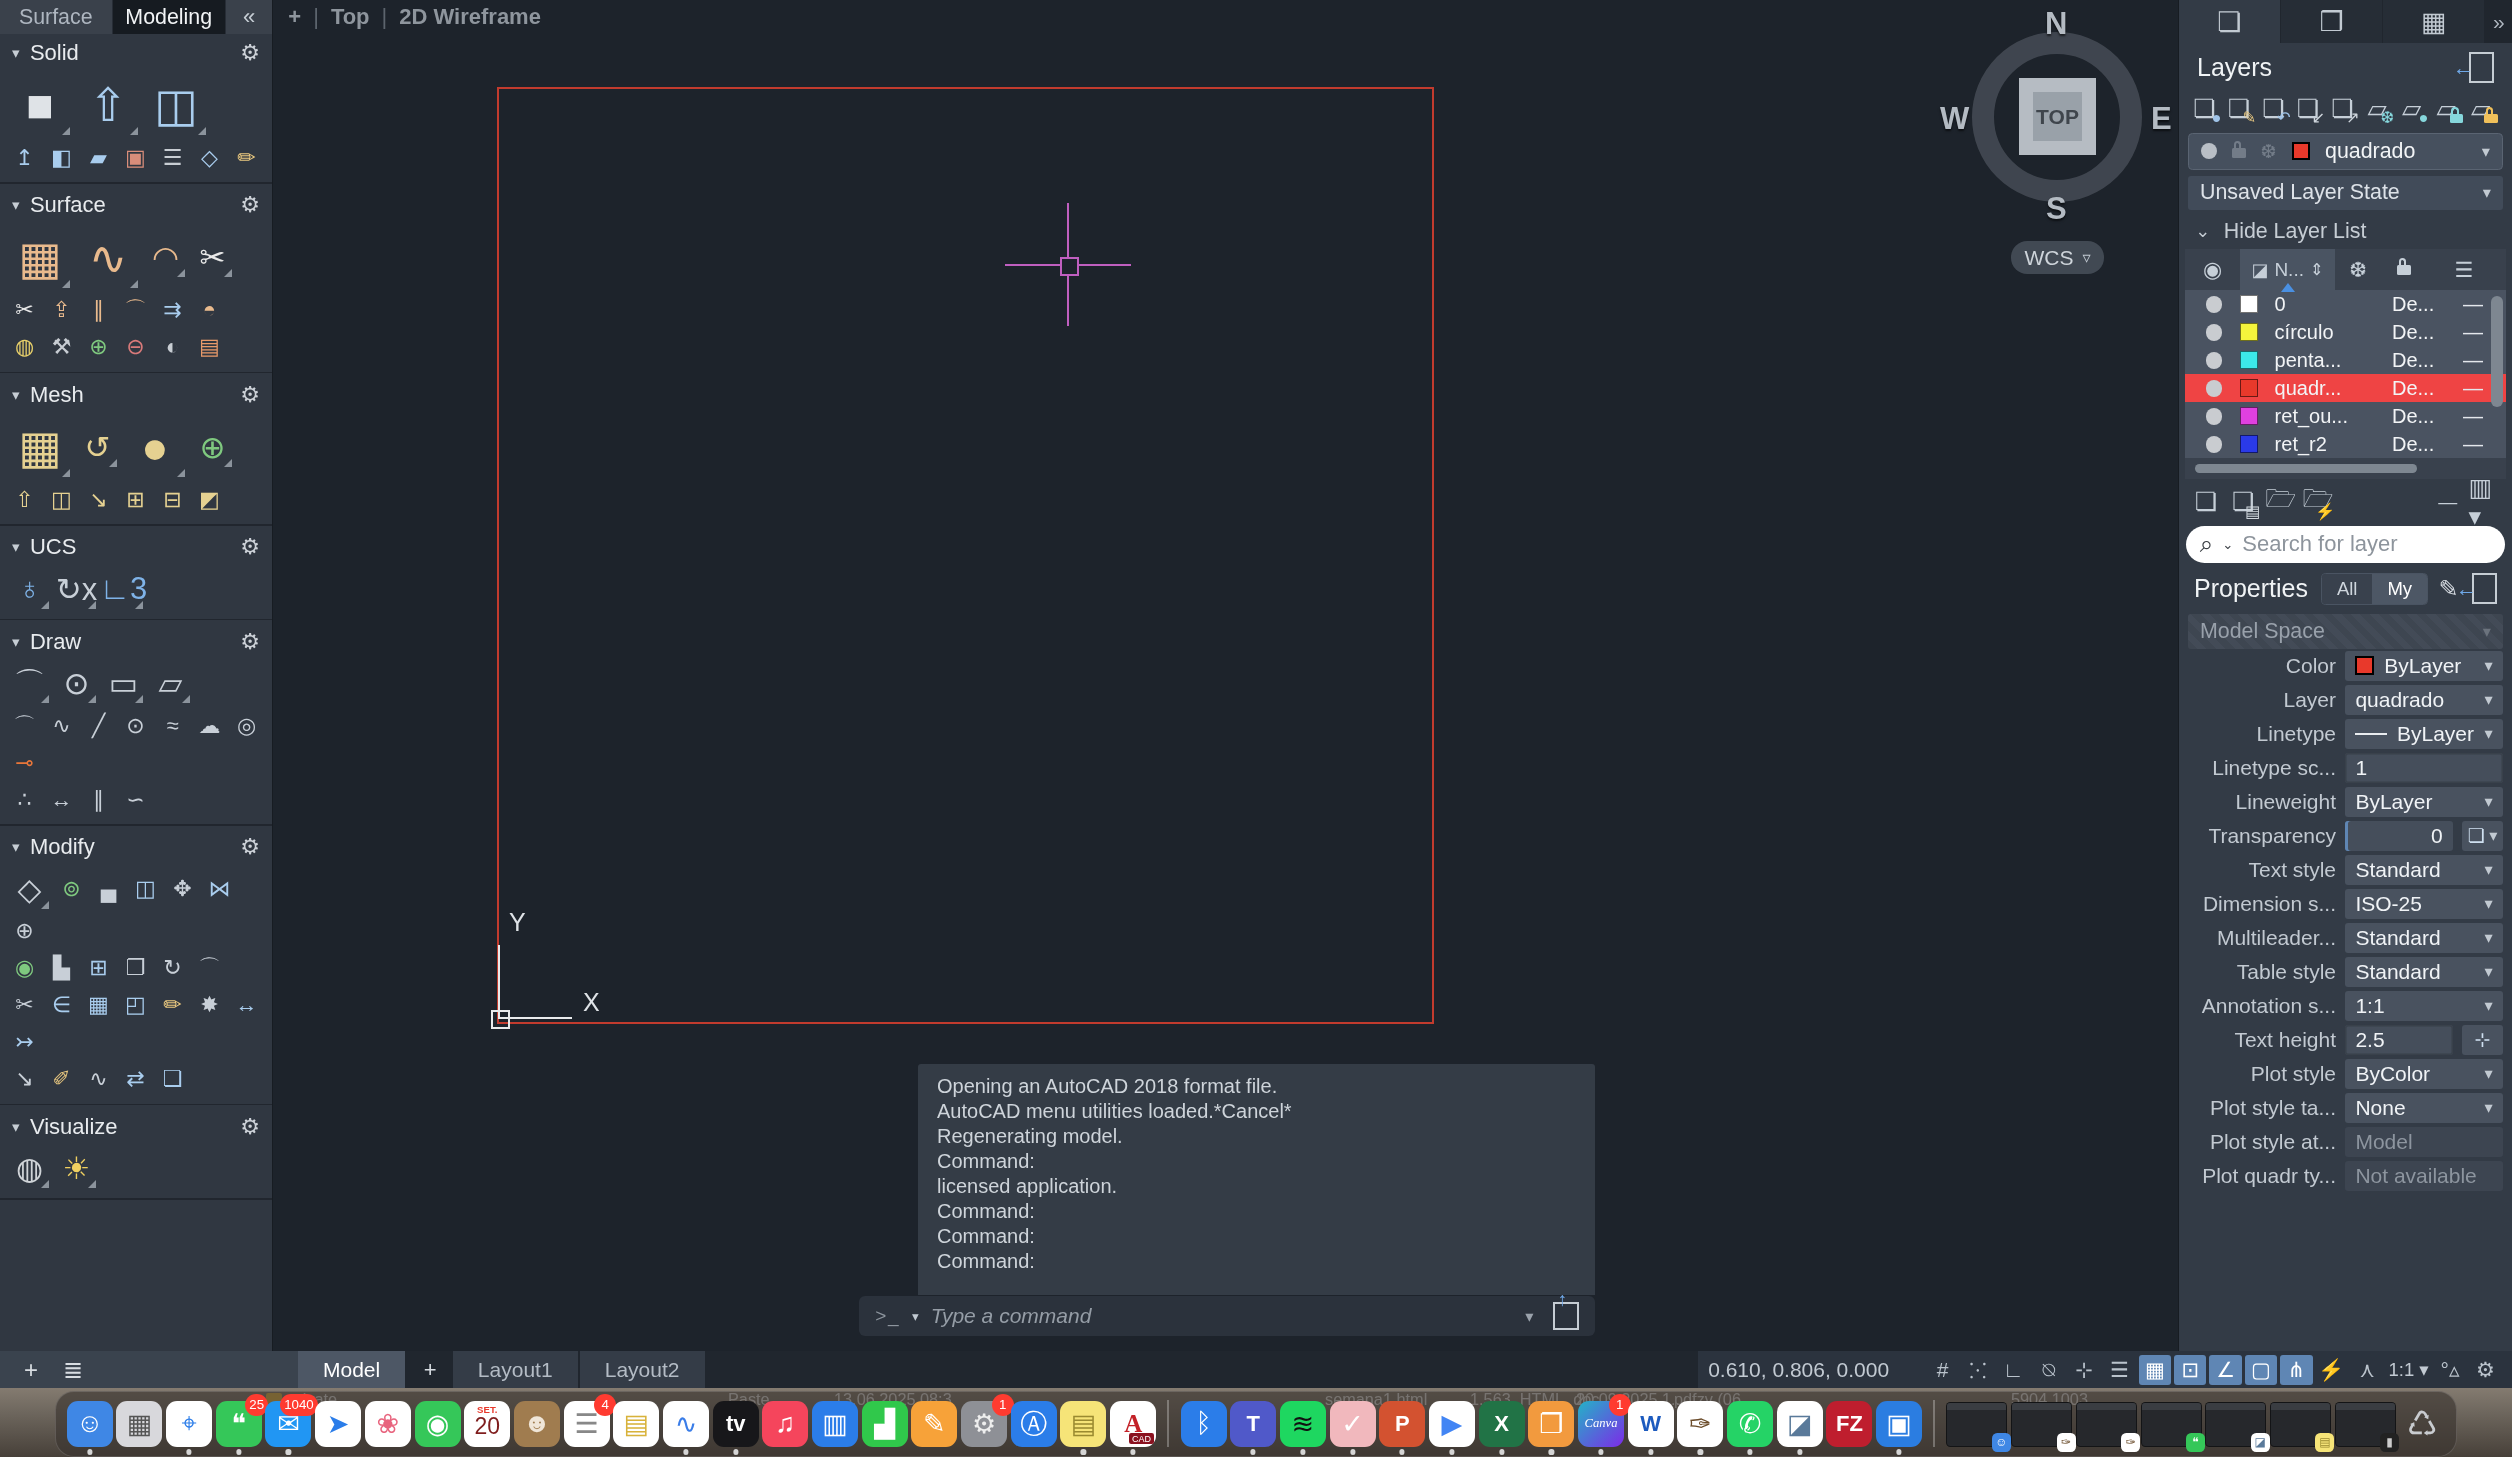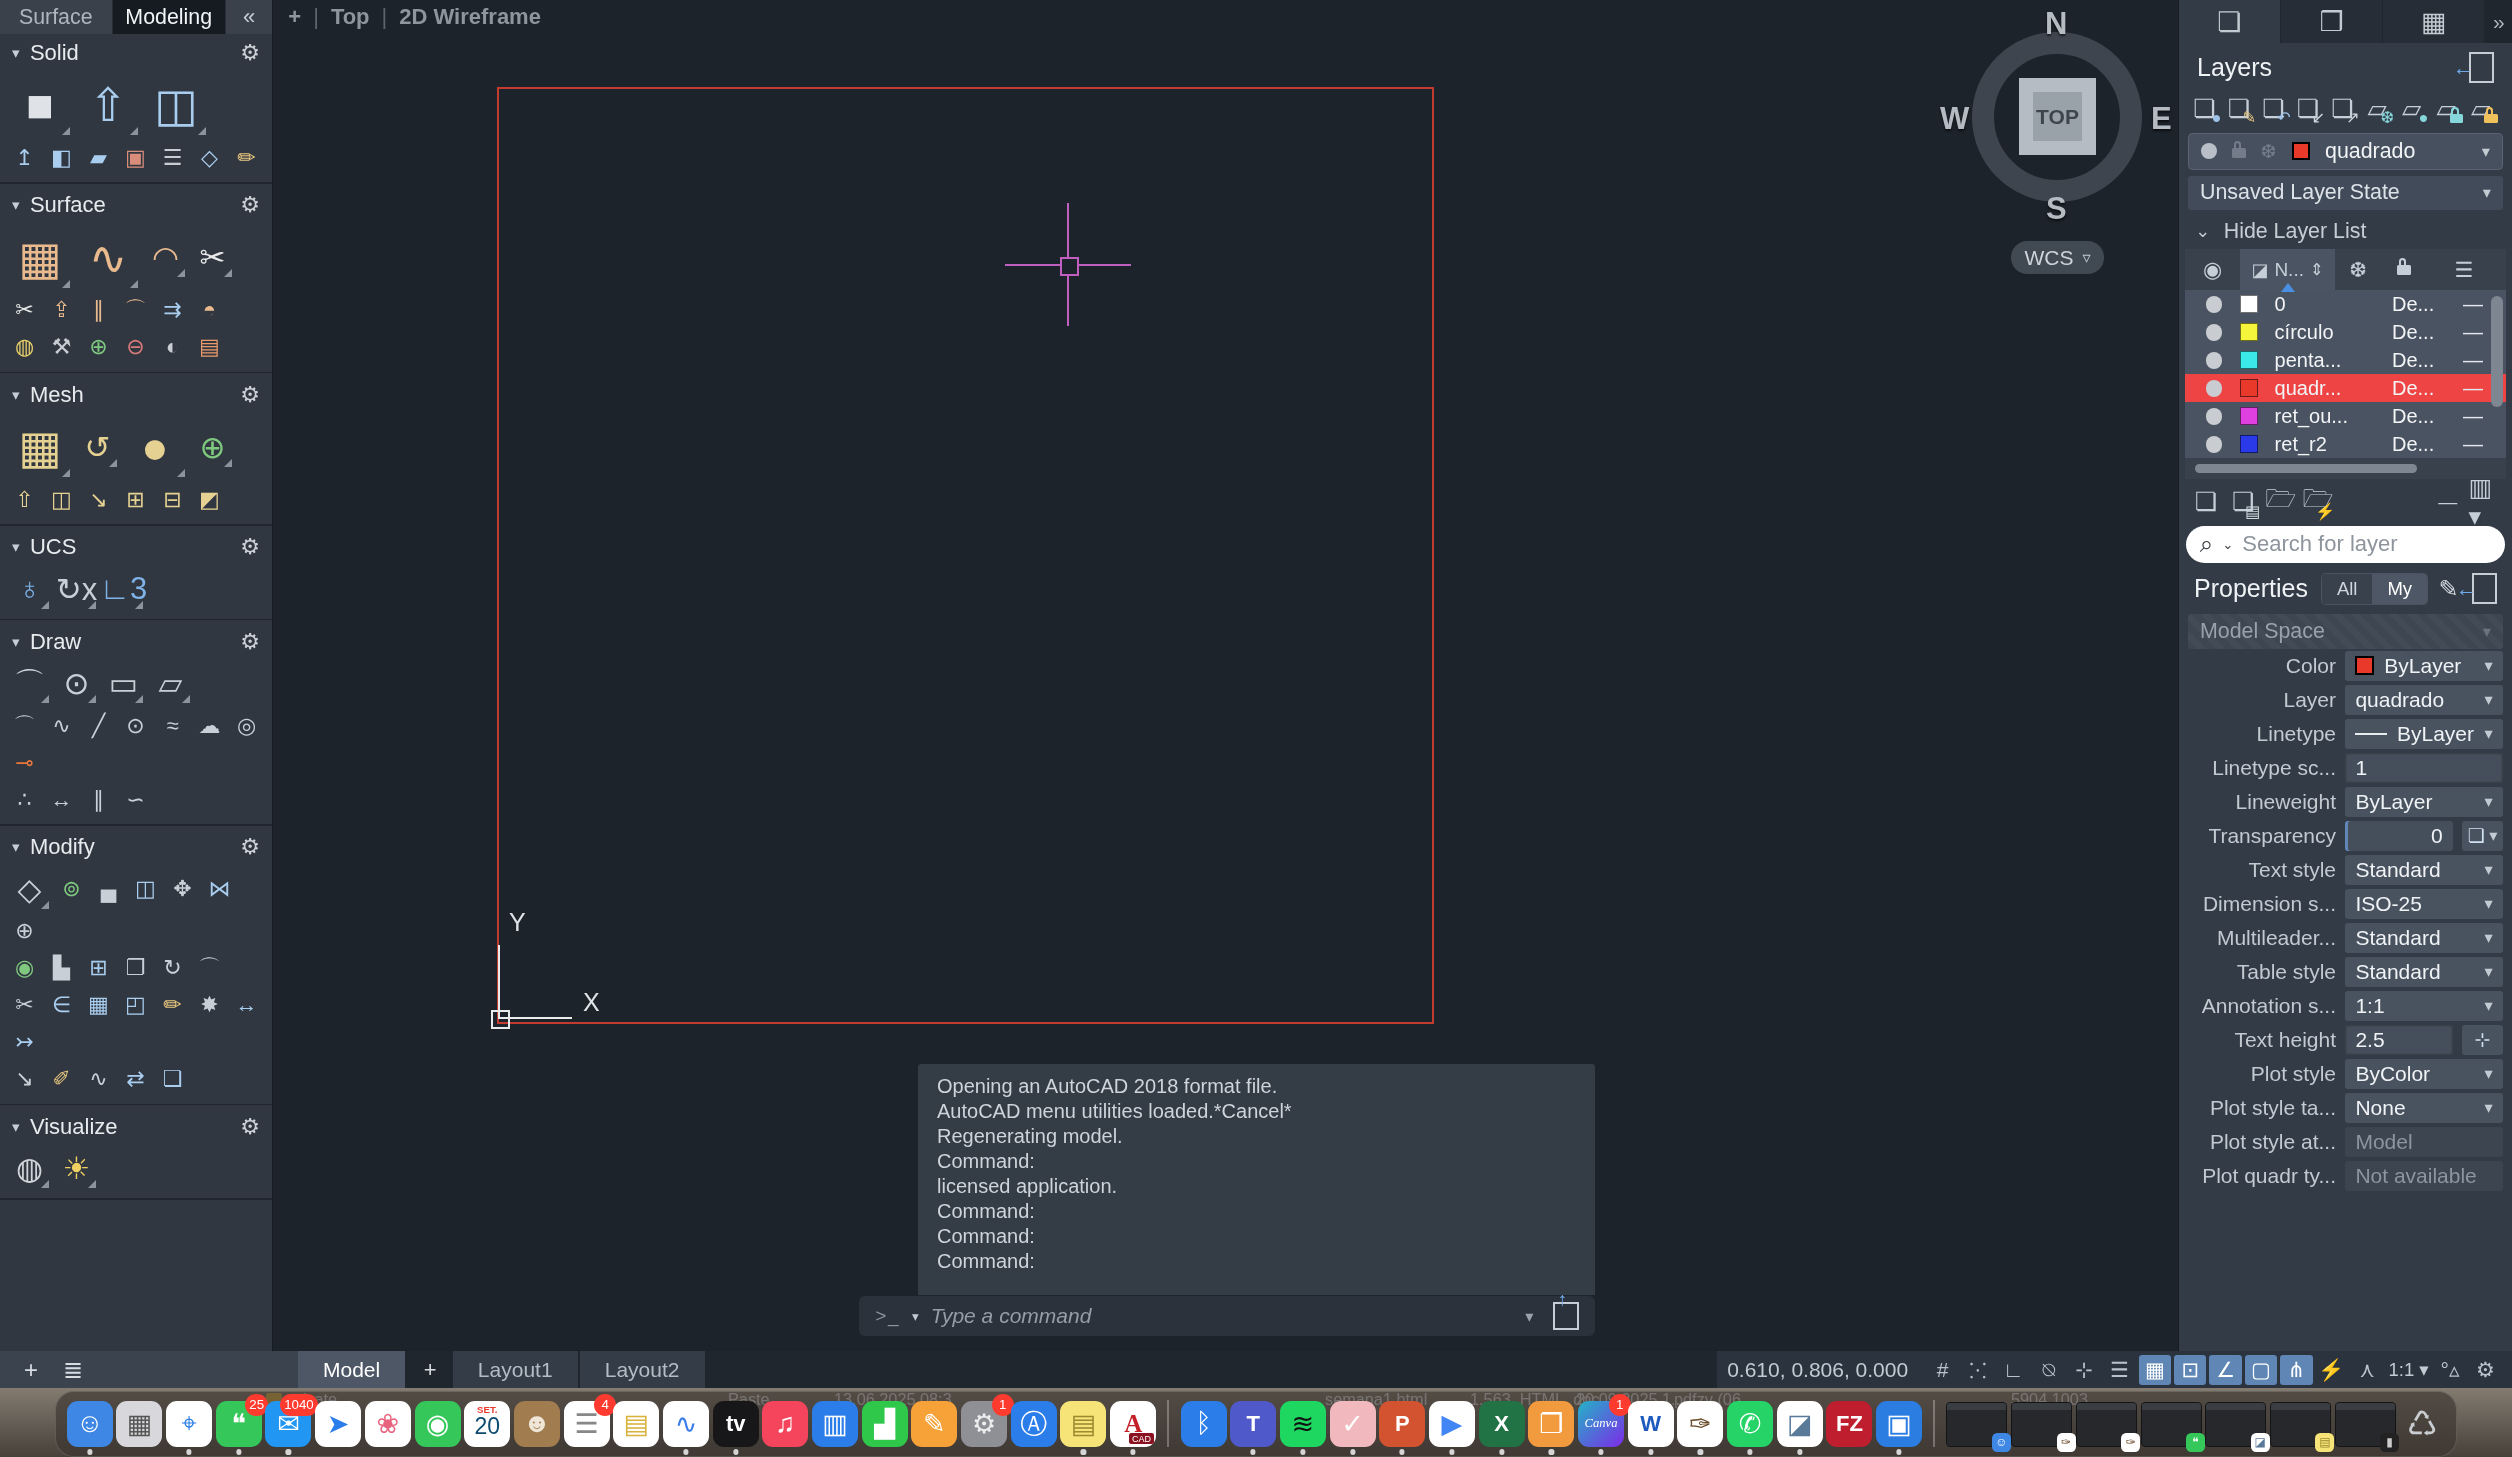--- a/index.html
+++ b/index.html
@@ -109,21 +109,21 @@
   .ltline{width:59px;border-top:2.2px solid #e9ecef;}
   .tbtn{flex:none;width:41px;height:30px;border-radius:3px;background:#49525f;display:flex;align-items:center;justify-content:center;gap:4.4px;color:#cfe0f0;font-size:19px;}
 
   
   #bottombar{position:absolute;left:0;top:1351px;width:2512px;height:37px;background:#20262e;display:flex;align-items:stretch;z-index:3;}
   .bb-left{width:274px;background:#3a434e;display:flex;align-items:center;gap:25px;padding-left:24px;font-size:24px;color:#d8dde2;flex:none;}
   .mtab{padding:0 25px;display:flex;align-items:center;font-size:21px;background:#343c47;color:#b4bcc5;margin-right:2.2px;}
   .mtab.active{background:#4d5765;color:#fff;}
   .plus-tab{padding:0 16.3px;display:flex;align-items:center;color:#d8dde2;font-size:22px;}
   .bb-mid{flex:1;}
-  .bb-right{display:flex;align-items:center;gap:2px;padding:0 10.4px;background:#2b333e;font-size:19px;}
+  .bb-right{display:flex;align-items:center;gap:21px;padding:0 10.4px;background:#2b333e;font-size:19px;}
   .coords{color:#c2cad2;font-size:21px;margin-right:16.3px;white-space:nowrap;}
   .stg{min-width:28px;height:30px;display:flex;align-items:center;justify-content:center;border-radius:3px;color:#bac3cc;font-size:21px;padding:0 2.2px;}
   .stg.active{background:#5f86b4;color:#fff;}
   .stg.txt{font-size:18.5px;color:#c2cad2;}
 
   
   #desktop{position:absolute;left:0;top:1388px;width:2512px;height:69px;
      background:linear-gradient(180deg,#847b70 0%,#6e675e 35%,#474039 100%);z-index:1;}
   #files{position:absolute;left:0;top:1390px;width:2512px;height:25px;z-index:2;}
   .dfile{position:absolute;display:flex;align-items:center;gap:6px;font-size:16.3px;color:#e8e8e8;white-space:nowrap;}
@@ -133,21 +133,21 @@
      border:1.5px solid rgba(255,255,255,.15);border-radius:19px;margin-bottom:1.5px;}
   .dicon{width:46px;height:46px;border-radius:11px;display:flex;align-items:center;justify-content:center;font-size:27px;position:relative;flex:none;}
   .dot{position:absolute;bottom:-8.1px;left:50%;transform:translateX(-50%);width:5.2px;height:5.2px;border-radius:50%;background:#d5d5d5;}
   .badge{position:absolute;top:-6.7px;right:-6.7px;min-width:22px;height:22px;border-radius:11px;background:#ff3b30;color:#fff;
      font-size:13.3px;display:flex;align-items:center;justify-content:center;padding:0 4.4px;box-sizing:border-box;}
   .dsep{width:2.2px;height:47px;background:rgba(255,255,255,.28);margin:0 7.4px;align-self:center;flex:none;}
   .thumb{width:59px;height:43px;background:#26282c;border:1.5px solid rgba(0,0,0,.5);border-radius:4.4px;position:relative;flex:none;}
   .thumb .tbar{position:absolute;left:0;top:0;width:100%;height:7.4px;background:#3a3d42;border-radius:3px 3px 0 0;}
   .thumb .tmini{position:absolute;right:-4.4px;bottom:-6px;width:19px;height:19px;border-radius:5.2px;display:flex;align-items:center;justify-content:center;font-size:12px;}
   .cal-mon{position:absolute;top:3px;left:0;width:100%;text-align:center;font-size:9.6px;font-weight:bold;color:#e8392b;}
-  .cal-day{position:absolute;top:12px;left:0;width:100%;text-align:center;font-size:23px;color:#0c4a6e;}
+  .cal-day{position:absolute;top:12px;left:0;width:100%;text-align:center;font-size:23px;color:#7f1d1d;}
   .acad-a{font-size:25px;font-weight:bold;color:#c32127;font-family:"Liberation Serif",serif;}
   .acad-cad{position:absolute;right:2.2px;bottom:2.2px;background:#8b1220;color:#fff;font-size:9px;padding:0.7px 3px;border-radius:2.2px;}
   .canva-t{font-size:12.6px;font-style:italic;color:#fff;font-family:"Liberation Serif",serif;}
 </style>
 </head>
 <body>
 
 <div class="screen">
 
   <div id="palette">

